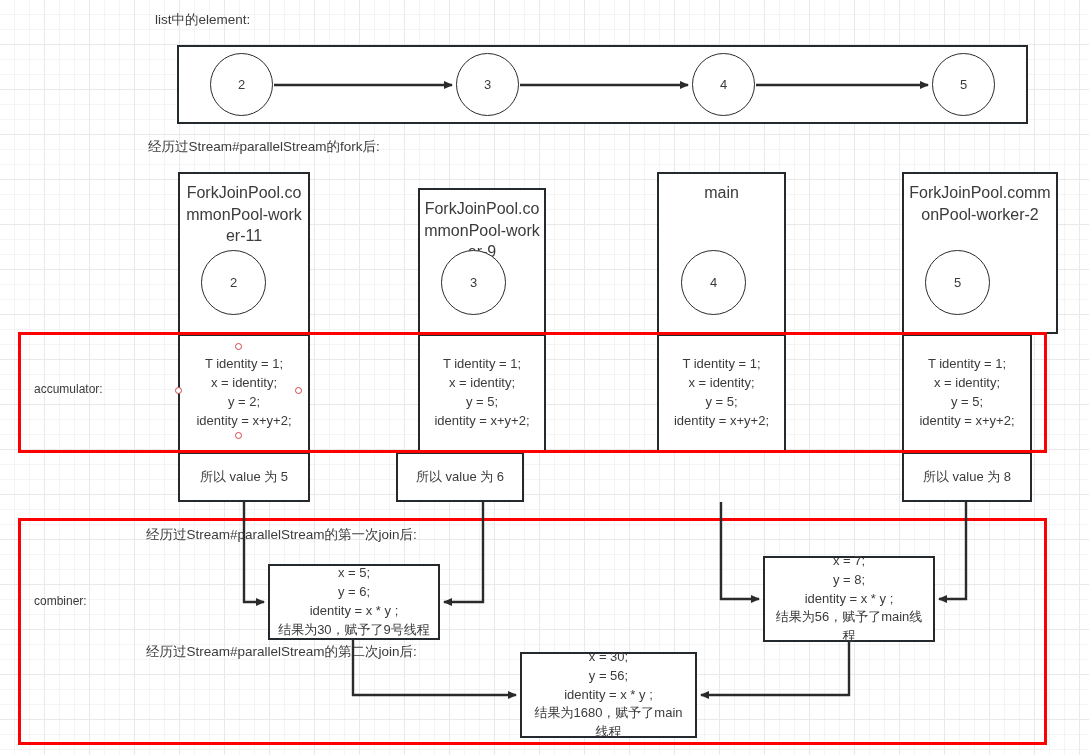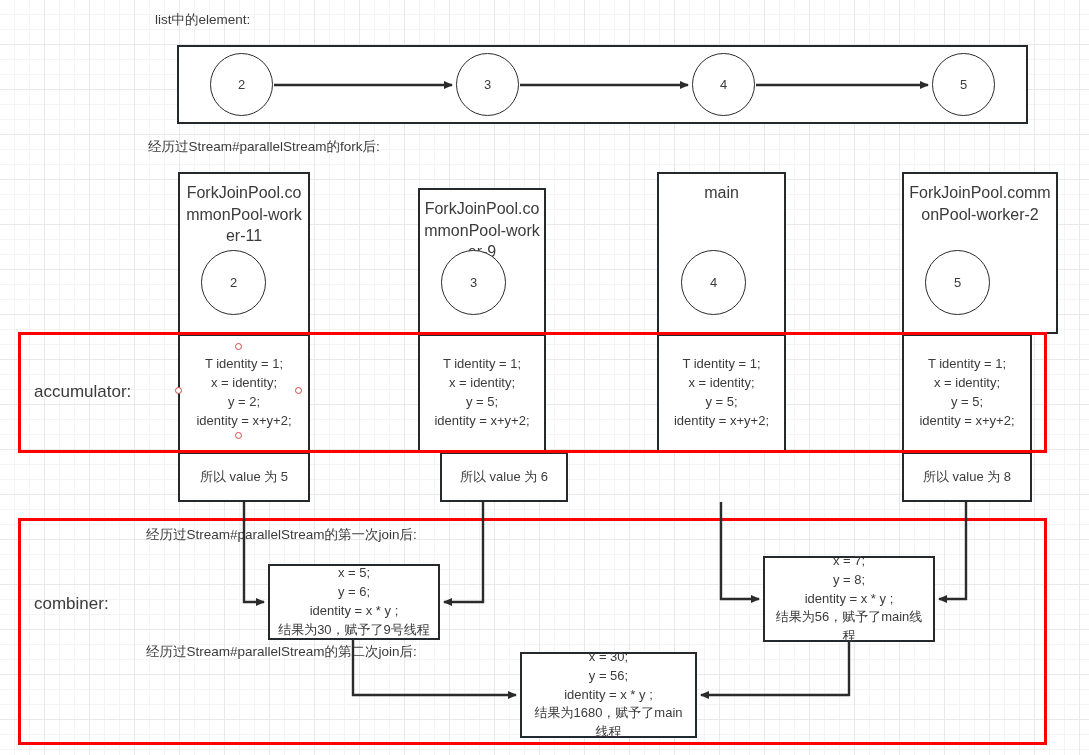--- a/index.html
+++ b/index.html
@@ -71,21 +71,21 @@
   }
   .redrect{
     position:absolute;
     border:3px solid #ff0000;
     background:transparent;
     box-sizing:border-box;
     pointer-events:none;
   }
   .sectlbl{
     position:absolute;
-    font-size:17px;color:#3b3b3b;white-space:nowrap;
+    font-size:12px;color:#3b3b3b;white-space:nowrap;
   }
   .handle{
     position:absolute;
     width:7px;height:7px;border-radius:50%;
     border:1.3px solid #d0484a;background:#ffffff;
     box-sizing:border-box;
   }
   svg.ov{position:absolute;left:0;top:0;width:1089px;height:755px;overflow:visible;}
 </style>
 </head>
@@ -121,21 +121,21 @@
   <div class="colbox" style="left:418px;top:172px;width:128px;height:162px;margin-top:16px;">
     <div class="coltitle">ForkJoinPool.commonPool-worker-9</div>
   </div>
   <div class="node" style="left:441px;top:250px;width:65px;height:65px;">3</div>
   <div class="accbox" style="left:418px;top:334px;width:128px;height:118px;">
     <div style="white-space:pre-line;">T identity = 1;
 x = identity;
 y = 5;
 identity = x+y+2;</div>
   </div>
-  <div class="valbox" style="left:440px;top:452px;width:128px;height:50px;">
+  <div class="valbox" style="left:396px;top:452px;width:128px;height:50px;">
     <div>所以 value 为 6</div>
   </div>
 
   <div class="colbox" style="left:657px;top:172px;width:129px;height:162px;">
     <div class="coltitle">main</div>
   </div>
   <div class="node" style="left:681px;top:250px;width:65px;height:65px;">4</div>
   <div class="accbox" style="left:657px;top:334px;width:129px;height:118px;">
     <div style="white-space:pre-line;">T identity = 1;
 x = identity;

